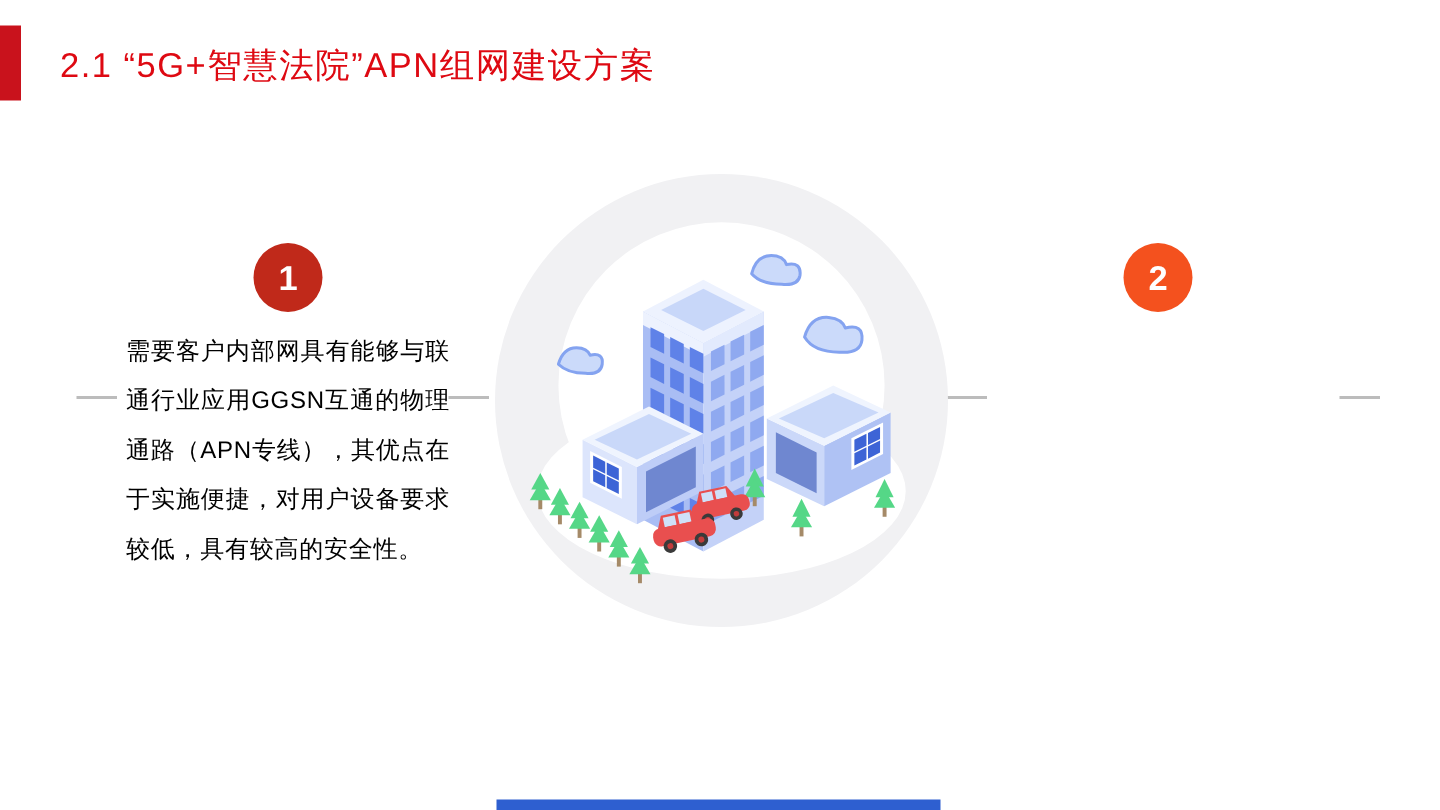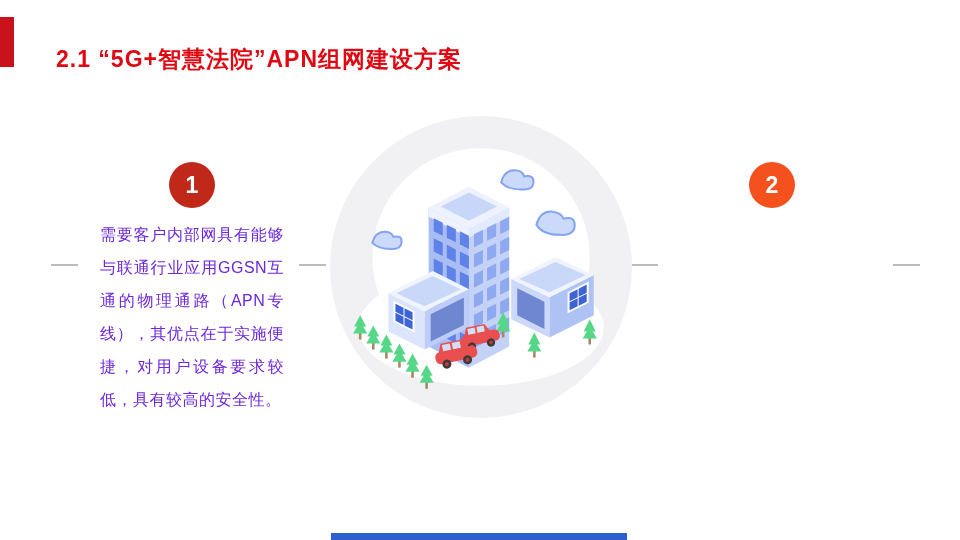--- a/index.html
+++ b/index.html
@@ -6,37 +6,37 @@
   body {
     width:960px; height:540px; position:relative; overflow:hidden;
     background:#ffffff;
     font-family:"Liberation Sans","DejaVu Sans",sans-serif;
   }
   .slide { position:absolute; inset:0; }
 
   
   .accent-bar { position:absolute; left:0; top:17px; width:14px; height:50px; background:#C9121C; }
   .page-title {
-    position:absolute; left:40px; top:28px; margin:16px;
-    font-size:23px; font-weight:bold; color:#DE0912; letter-spacing:1px;
+    position:absolute; left:40px; top:28px; margin:0;
+    font-size:23px; font-weight:normal; color:#DE0912; letter-spacing:1px;
     white-space:nowrap;
   }
 
   
   .col { position:absolute; top:162px; width:216px; text-align:center; }
   .col-left  { left:84px; }
   .col-right { left:664px; }
   .num-circle {
     width:46px; height:46px; margin:0 auto; border-radius:50%;
     color:#fff; font-size:23px; font-weight:bold; line-height:46px; text-align:center;
   }
   .col h2 { margin:8px 0 0; font-size:21px; font-weight:bold; color:#141414; letter-spacing:0.5px; }
   .col p  {
-    margin:10px 16px 0; text-align:justify; text-align-last:left;
-    font-size:16px; line-height:33px; color:#6d28d9; letter-spacing:0.5px;
+    margin:10px 0 0; text-align:justify; text-align-last:left;
+    font-size:16px; line-height:33px; color:#000000; letter-spacing:0.5px;
   }
   .dash { position:absolute; top:264px; width:27px; height:2px; background:#bcbcbc; }
   .dash-l1 { left:51px; }  .dash-l2 { left:299px; }
   .dash-r1 { left:631px; } .dash-r2 { left:893px; }
 
   
   .illustration { position:absolute; left:330px; top:116px; width:302px; height:302px; }
   .illustration svg { width:100%; height:100%; display:block; }
 
   

